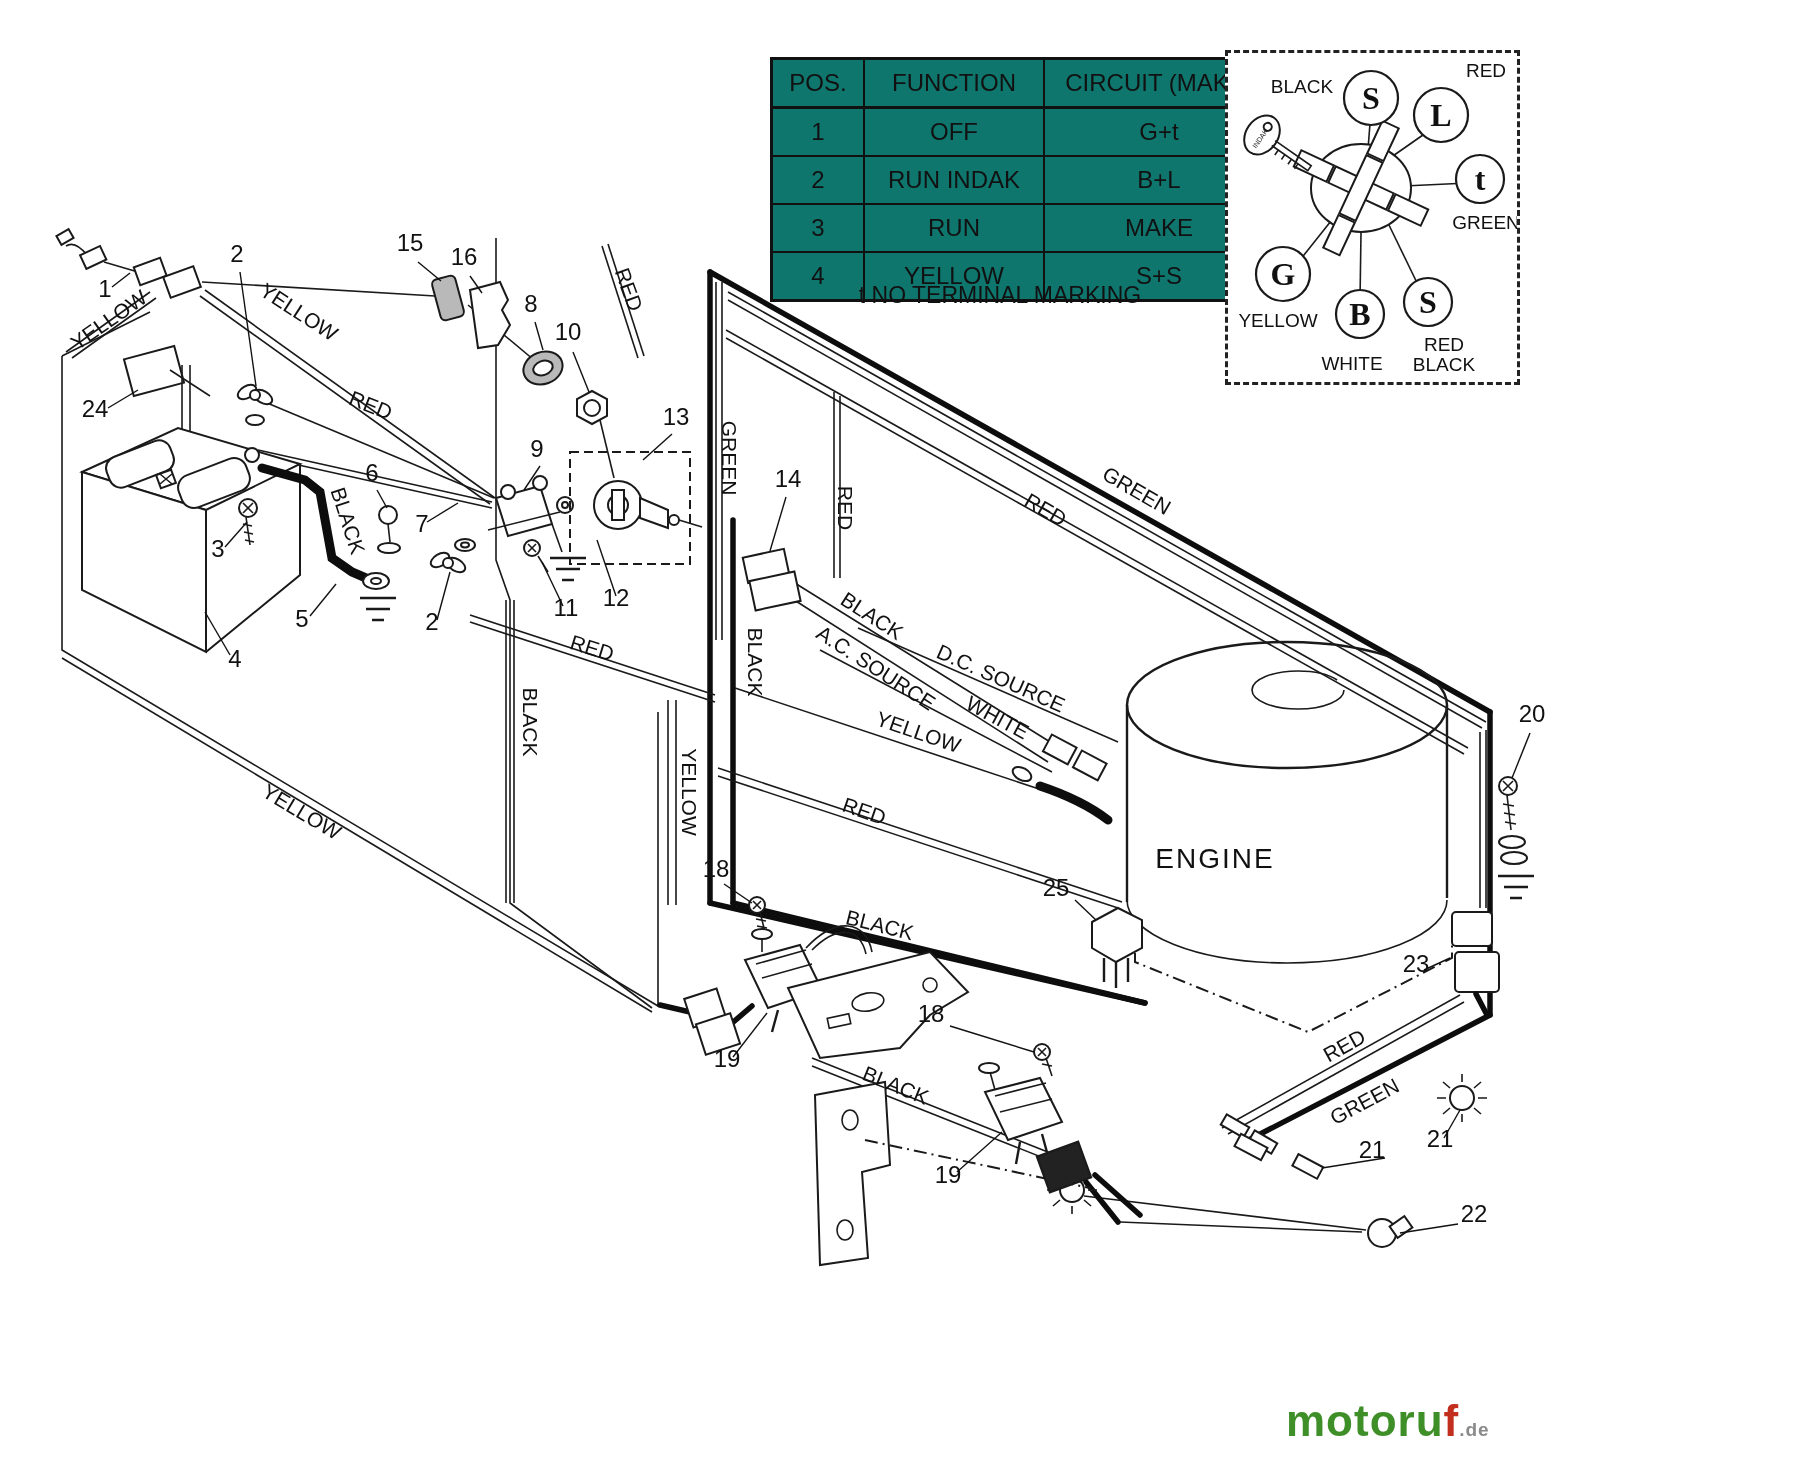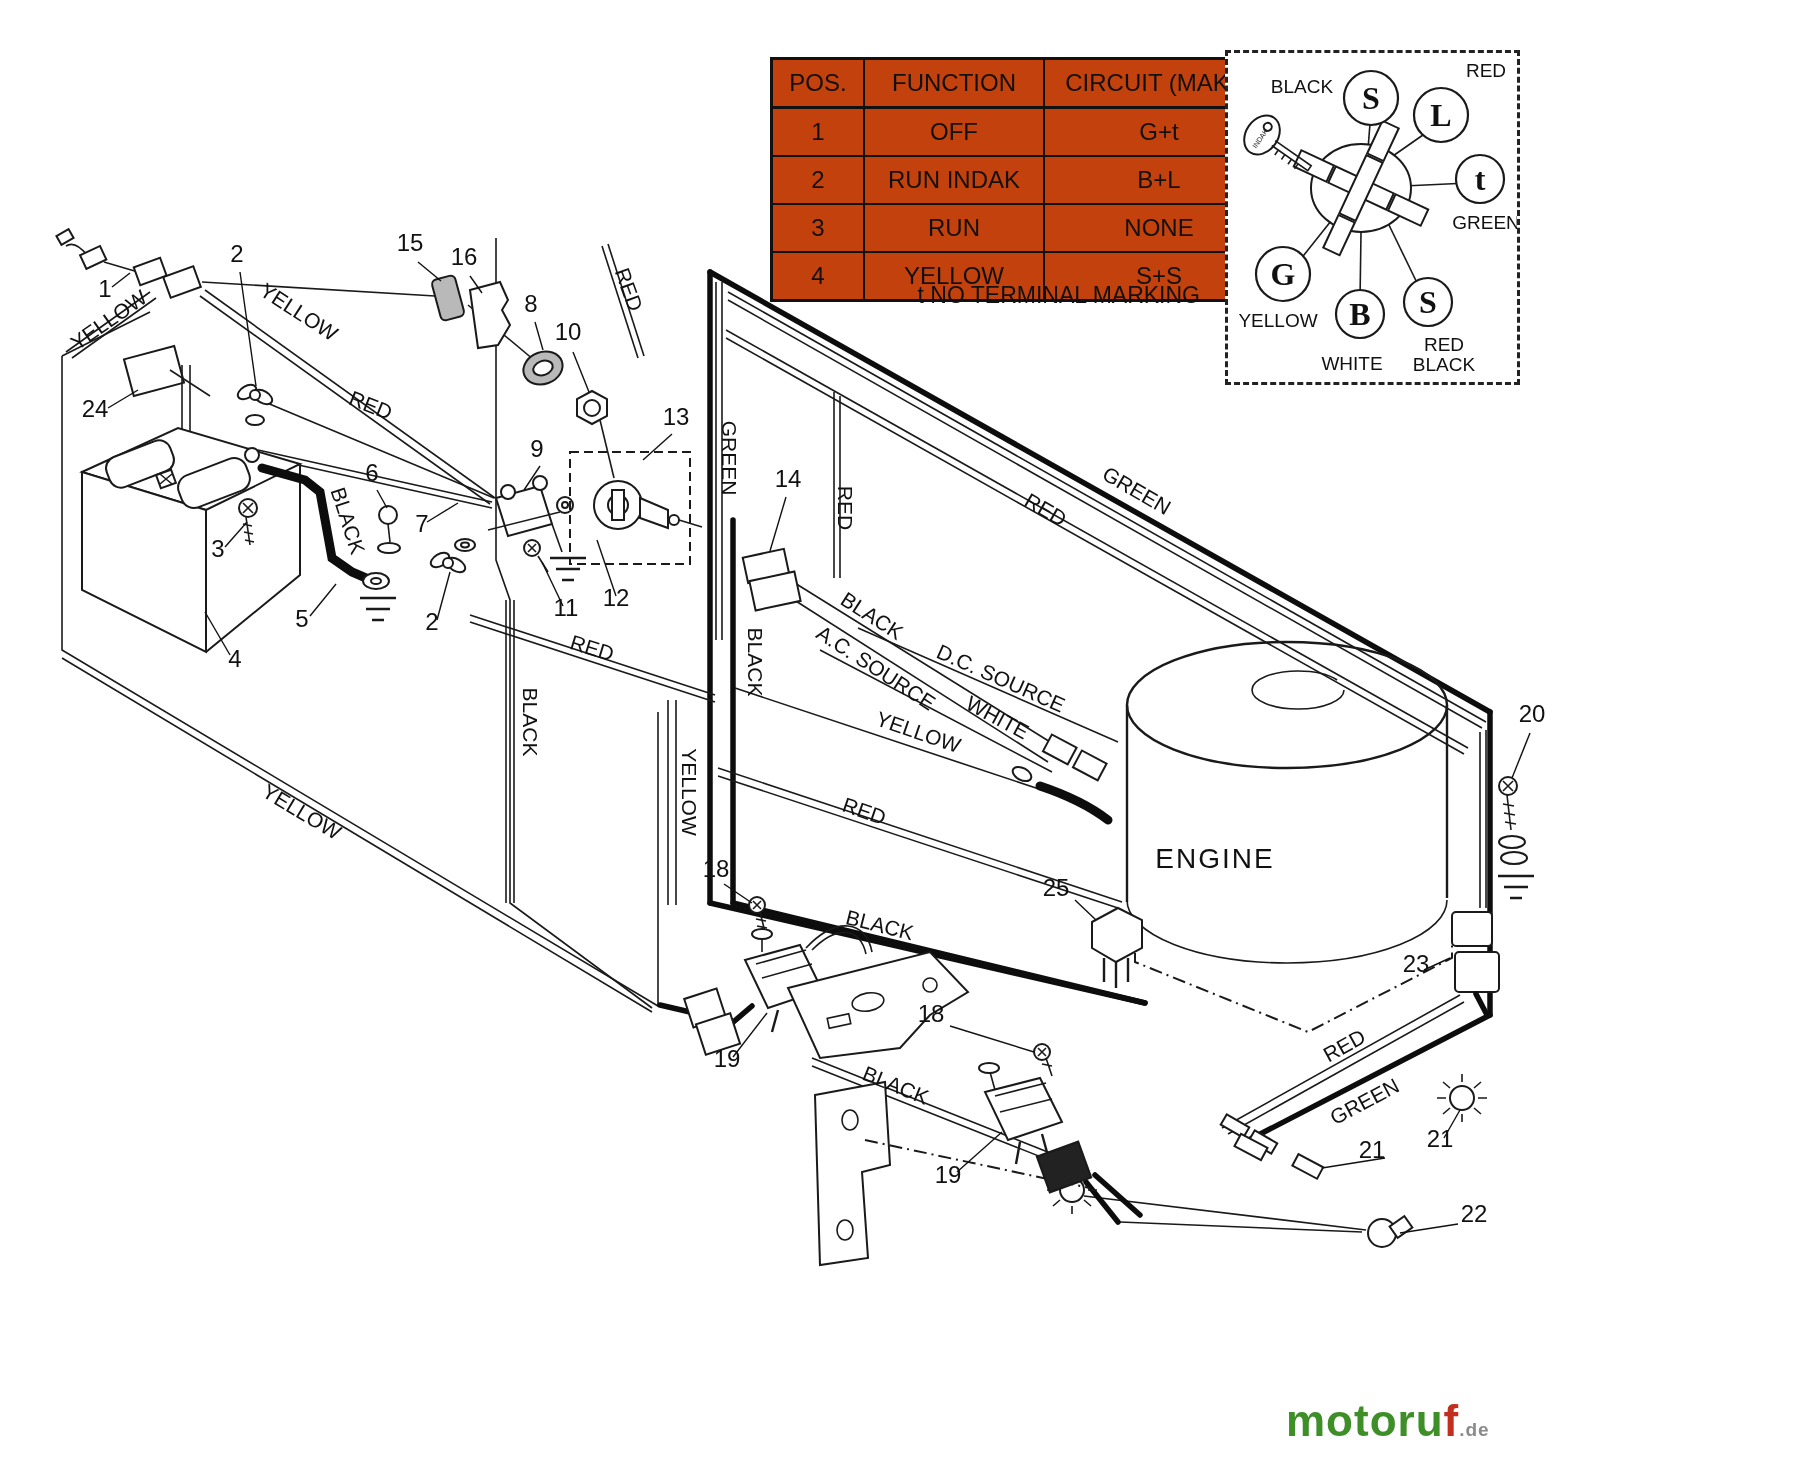--- a/index.html
+++ b/index.html
@@ -14,29 +14,29 @@
   .part-dark{stroke:#1a1a1a;stroke-width:2;fill:#b9b9b9;}
   .part-black{stroke:#1a1a1a;stroke-width:2;fill:#222222;}
   .dashbox{stroke:#1a1a1a;stroke-width:2;fill:none;stroke-dasharray:9 5;}
   .dashdot{stroke:#1a1a1a;stroke-width:2;fill:none;stroke-dasharray:13 5 2 5;}
   .leader{stroke:#111;stroke-width:1.4;fill:none;}
   text.wire-label{font-size:21px;fill:#111;text-anchor:middle;}
   text.callout{font-size:24px;fill:#111;text-anchor:middle;}
   text.engine-label{font-size:28px;letter-spacing:2px;fill:#111;text-anchor:middle;}
   
   .func-table{position:absolute;left:770px;top:57px;}
-  .func-table table{border-collapse:collapse;background:#c2410c;}
+  .func-table table{border-collapse:collapse;background:#0f766e;}
   .func-table th,.func-table td{border:2px solid #111;font-size:24px;text-align:center;
       padding:5px 14px;height:36px;}
   .func-table table{border:3px solid #111;}
   .func-table th{border-bottom:3px solid #111;font-weight:normal;}
   .func-table th:nth-child(1),.func-table td:nth-child(1){width:62px;}
   .func-table th:nth-child(2),.func-table td:nth-child(2){width:150px;}
   .func-table th:nth-child(3),.func-table td:nth-child(3){width:200px;}
-  .table-note{position:absolute;left:800px;top:282px;width:400px;text-align:right;
+  .table-note{position:absolute;left:800px;top:282px;width:400px;text-align:center;
       font-size:23px;color:#111;}
   
   .inset{position:absolute;left:1225px;top:50px;width:295px;height:335px;
       border:3px dashed #222;background:#fff;box-sizing:border-box;}
   text.inset-label{font-size:19px;fill:#111;text-anchor:middle;}
   .terminal-circle{stroke:#1a1a1a;stroke-width:2.2;fill:#ffffff;}
   text.terminal-letter{font-family:"Liberation Serif",serif;font-weight:bold;font-size:32px;
       fill:#111;text-anchor:middle;}
   text.key-brand{font-size:7px;fill:#111;text-anchor:middle;}
   
@@ -440,21 +440,21 @@
           <td>G+t</td>
         </tr>
         <tr>
           <td>2</td>
           <td>RUN INDAK</td>
           <td>B+L</td>
         </tr>
         <tr>
           <td>3</td>
           <td>RUN</td>
-          <td>NONE</td>
+          <td>MAKE</td>
         </tr>
         <tr>
           <td>4</td>
           <td>YELLOW</td>
           <td>S+S</td>
         </tr>
       </tbody>
     </table>
   </div>
   <div class="table-note">t  NO TERMINAL MARKING</div>

